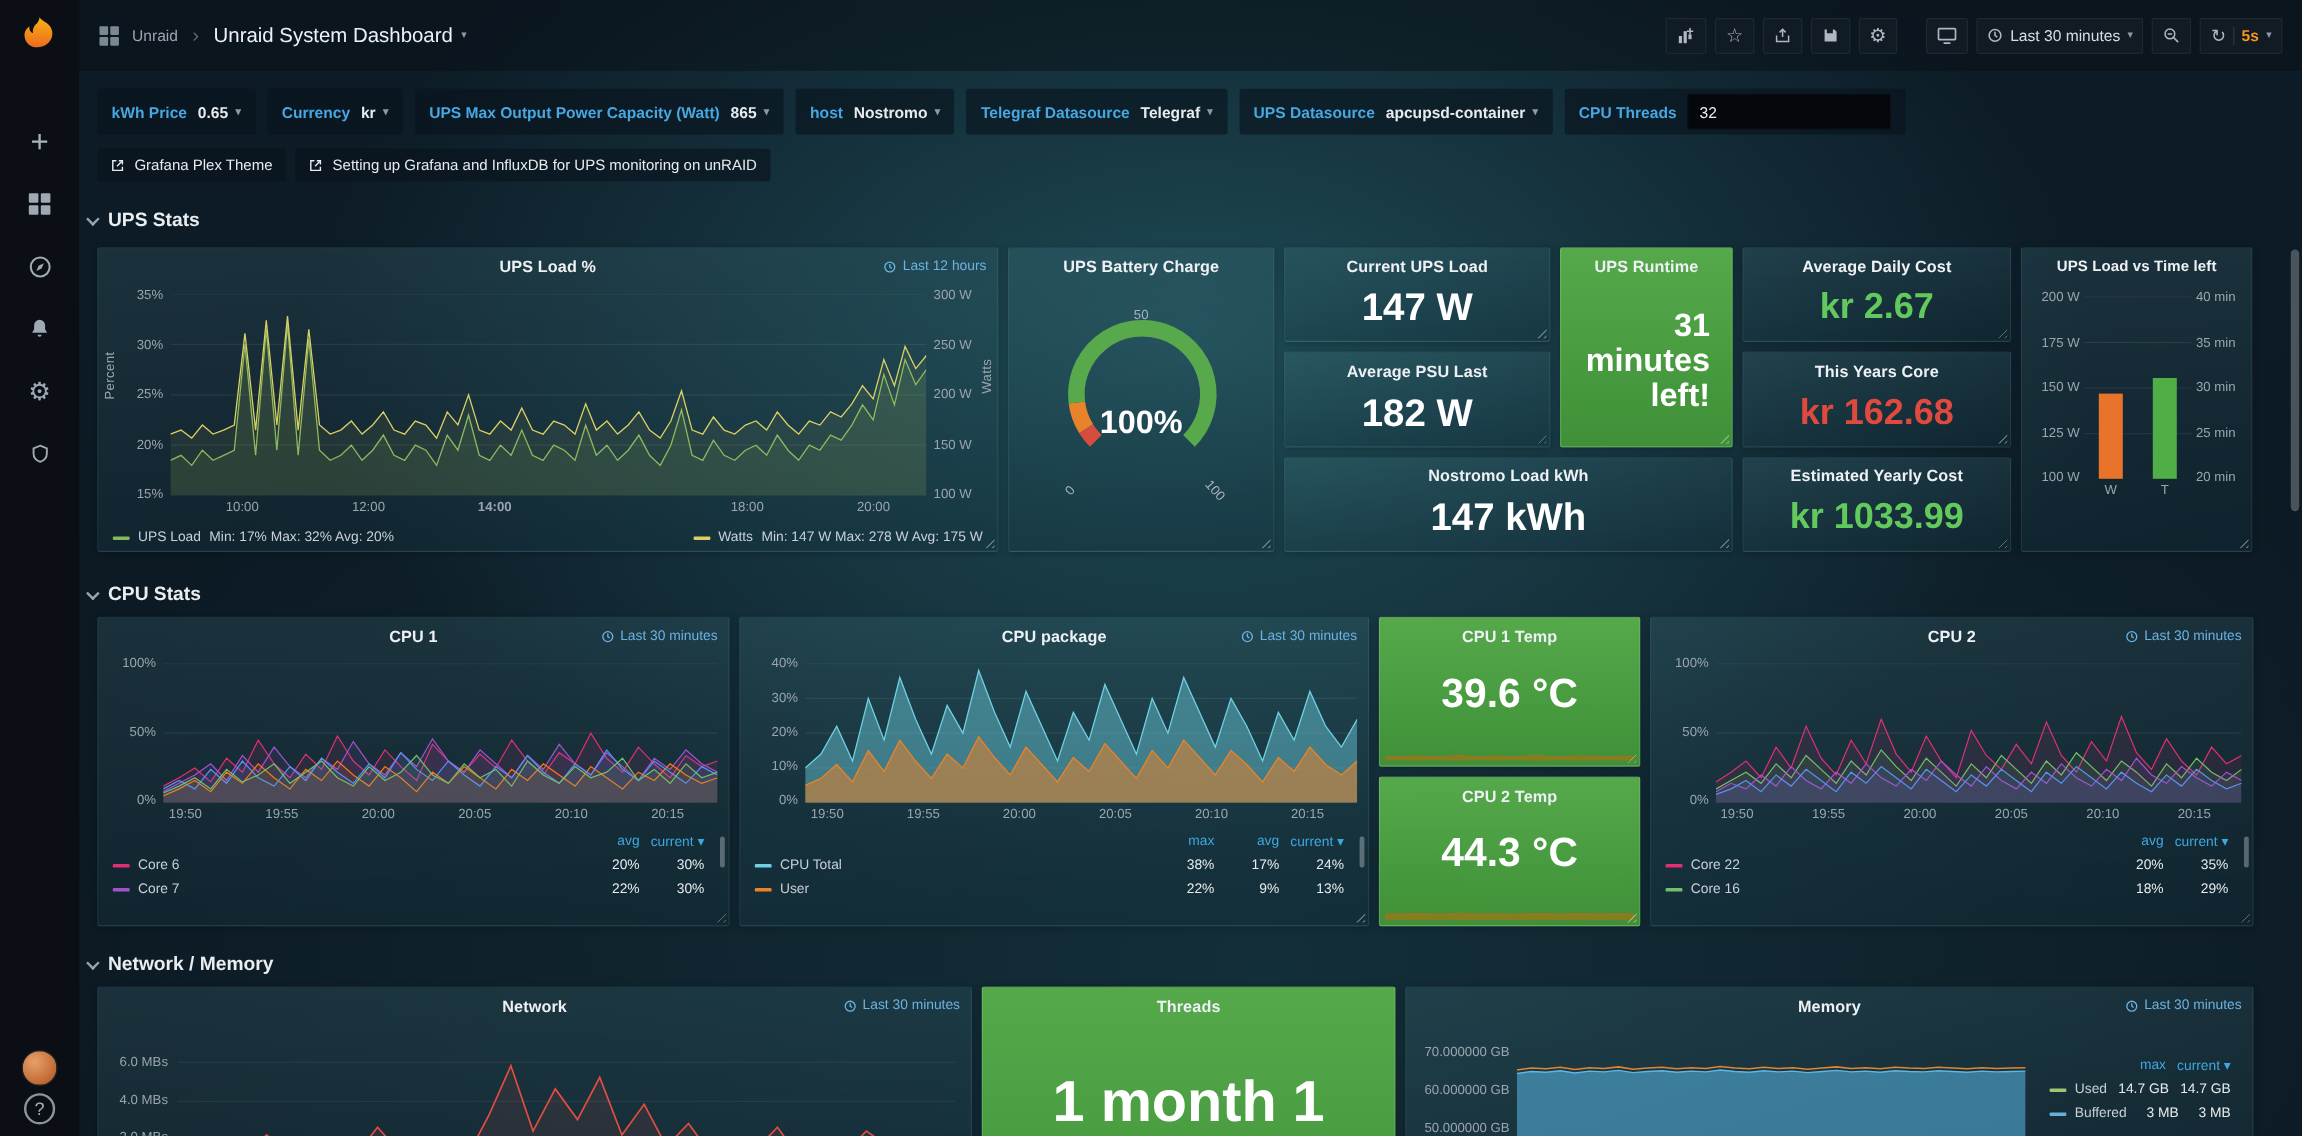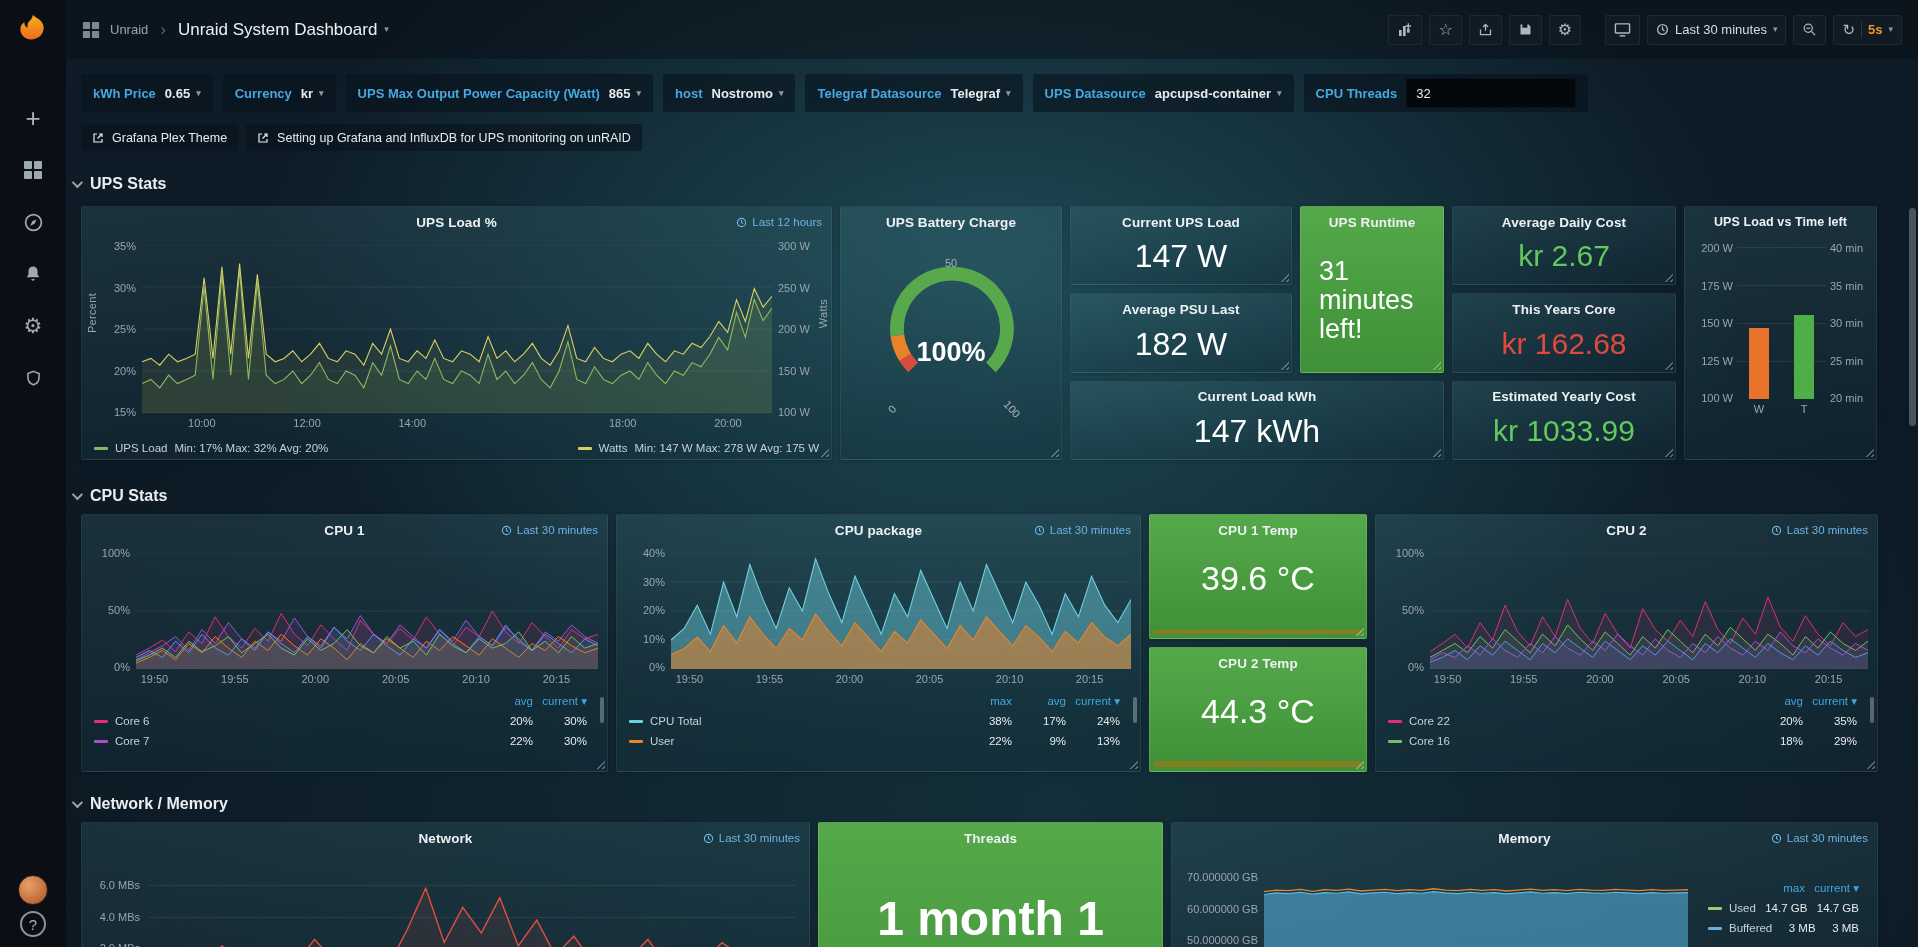--- a/index.html
+++ b/index.html
@@ -45,21 +45,21 @@
   .row-head{position:absolute;left:72px;display:flex;align-items:center;gap:10px;font-size:16px;font-weight:600;color:#eaeef1;cursor:pointer;height:24px}
   .chev{width:8px;height:8px;border-right:2px solid #9aa5af;border-bottom:2px solid #9aa5af;transform:rotate(45deg) translateY(-2px)}
   
   .panel{position:absolute;background:linear-gradient(175deg, rgba(98,163,173,.17), rgba(20,50,62,.32));border:1px solid rgba(145,195,205,.10);border-radius:2px;overflow:hidden;box-shadow:0 1px 5px rgba(0,0,0,.22)}
   .panel::after{content:'';position:absolute;right:2px;bottom:2px;width:9px;height:9px;
     background:repeating-linear-gradient(135deg, rgba(255,255,255,.32) 0 1px, transparent 1px 3.5px);
     clip-path:polygon(100% 0,100% 100%,0 100%)}
   .panel.green{background:linear-gradient(180deg,#55a94a,#3f9038);border-color:rgba(255,255,255,.14)}
   .p-title{height:30px;display:flex;align-items:center;justify-content:center;font-size:13.5px;font-weight:600;color:#eef1f4;cursor:pointer;letter-spacing:.1px}
   .override{position:absolute;top:9px;right:9px;font-size:11.5px;color:#6cb2e2;display:flex;gap:5px;align-items:center}
-  .stat-val{position:absolute;left:4px;right:4px;top:28px;bottom:6px;display:flex;align-items:center;justify-content:center;font-weight:400;color:#fff;text-align:left;line-height:1.08}
+  .stat-val{position:absolute;left:4px;right:4px;top:28px;bottom:6px;display:flex;align-items:center;justify-content:center;font-weight:700;color:#fff;text-align:right;line-height:1.08}
   .v-green{color:#62c95c}.v-red{color:#e0493e}
   .stat-grid{position:absolute;display:grid;grid-template-columns:222px 144px 224px;grid-template-rows:1fr 1fr 1fr;gap:8px}
   .stat-grid .panel{position:relative}
   
   .chart{position:absolute;cursor:crosshair}
   .chart svg{width:100%;height:100%;display:block}
   .gl{stroke:rgba(255,255,255,.075);stroke-width:1;vector-effect:non-scaling-stroke}
   .yticks{position:absolute;display:flex;flex-direction:column;justify-content:space-between;font-size:11px;color:#9aa5af;text-align:right}
   .yticks.tl{text-align:left}
   .xticks{position:absolute;font-size:11px;color:#9aa5af}
@@ -330,21 +330,21 @@
         <div>300 W</div>
         <div>250 W</div>
         <div>200 W</div>
         <div>150 W</div>
         <div>100 W</div>
       </div>
     <div class="ylab" style="right:2px;top:92px">Watts</div>
     <div class="xticks" style="left:60px;top:208px;width:630px;height:16px">
         <div style="left: 9.5%;">10:00</div>
         <div style="left: 26.2%;">12:00</div>
-        <div style="left: 42.9%;">14:00</div>
+        <div style="left: 42.9%; font-weight: bold;">14:00</div>
         <div style="left: 59.6%; margin-top: 47px;">16:00</div>
         <div style="left: 76.3%;">18:00</div>
         <div style="left: 93%;">20:00</div>
       </div>
     <div class="ups-legend">
       <span class="item">
         <i class="dash" style="background: rgb(134, 184, 92);"></i>
         <span>UPS Load</span>
         <span>Min: 17% Max: 32% Avg: 20%</span>
       </span>
@@ -385,21 +385,21 @@
     </div>
     <div class="panel" style="grid-column:1;grid-row:2">
       <div class="p-title">Average PSU Last</div>
       <div class="stat-val" style="font-size:32px">182 W</div>
     </div>
     <div class="panel" style="grid-column:3;grid-row:2">
       <div class="p-title">This Years Core</div>
       <div class="stat-val v-red" style="font-size:30px">kr  162.68</div>
     </div>
     <div class="panel" style="grid-column:1/3;grid-row:3">
-      <div class="p-title">Current Load kWh</div>
+      <div class="p-title">Nostromo Load kWh</div>
       <div class="stat-val" style="font-size:32px">147 kWh</div>
     </div>
     <div class="panel" style="grid-column:3;grid-row:3">
       <div class="p-title">Estimated Yearly Cost</div>
       <div class="stat-val v-green" style="font-size:30px">kr  1033.99</div>
     </div>
   </div>
 
   <div class="panel" style="left:1684px;top:206px;width:193px;height:254px">
     <div class="p-title" style="font-size:12.5px">UPS Load vs Time left</div>

